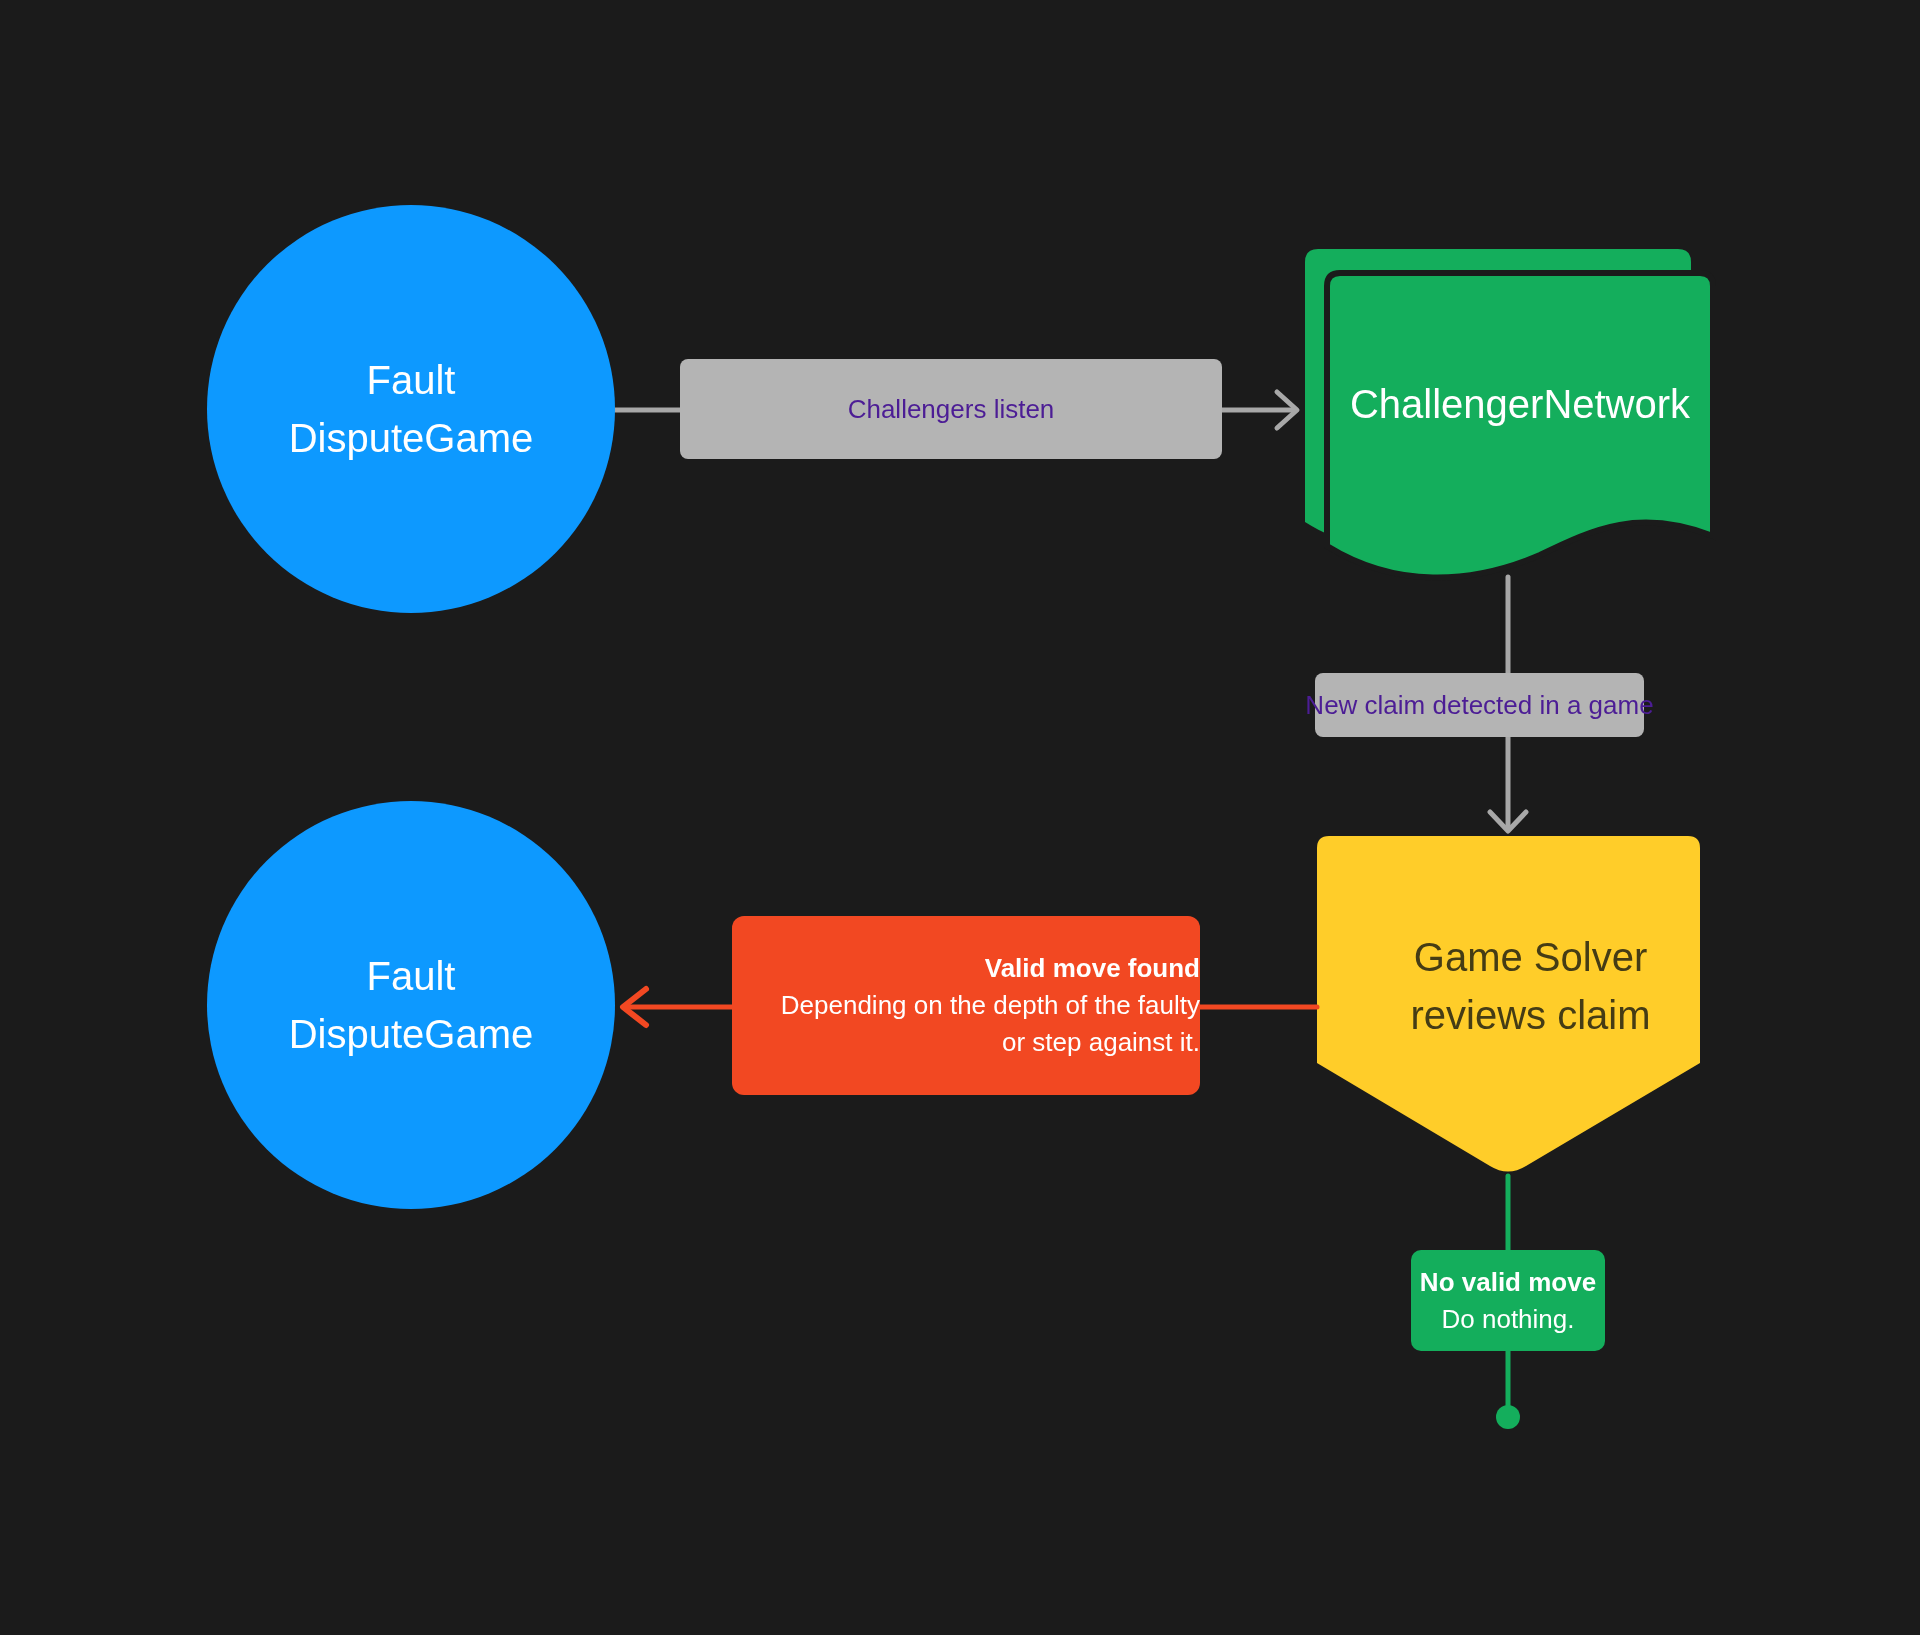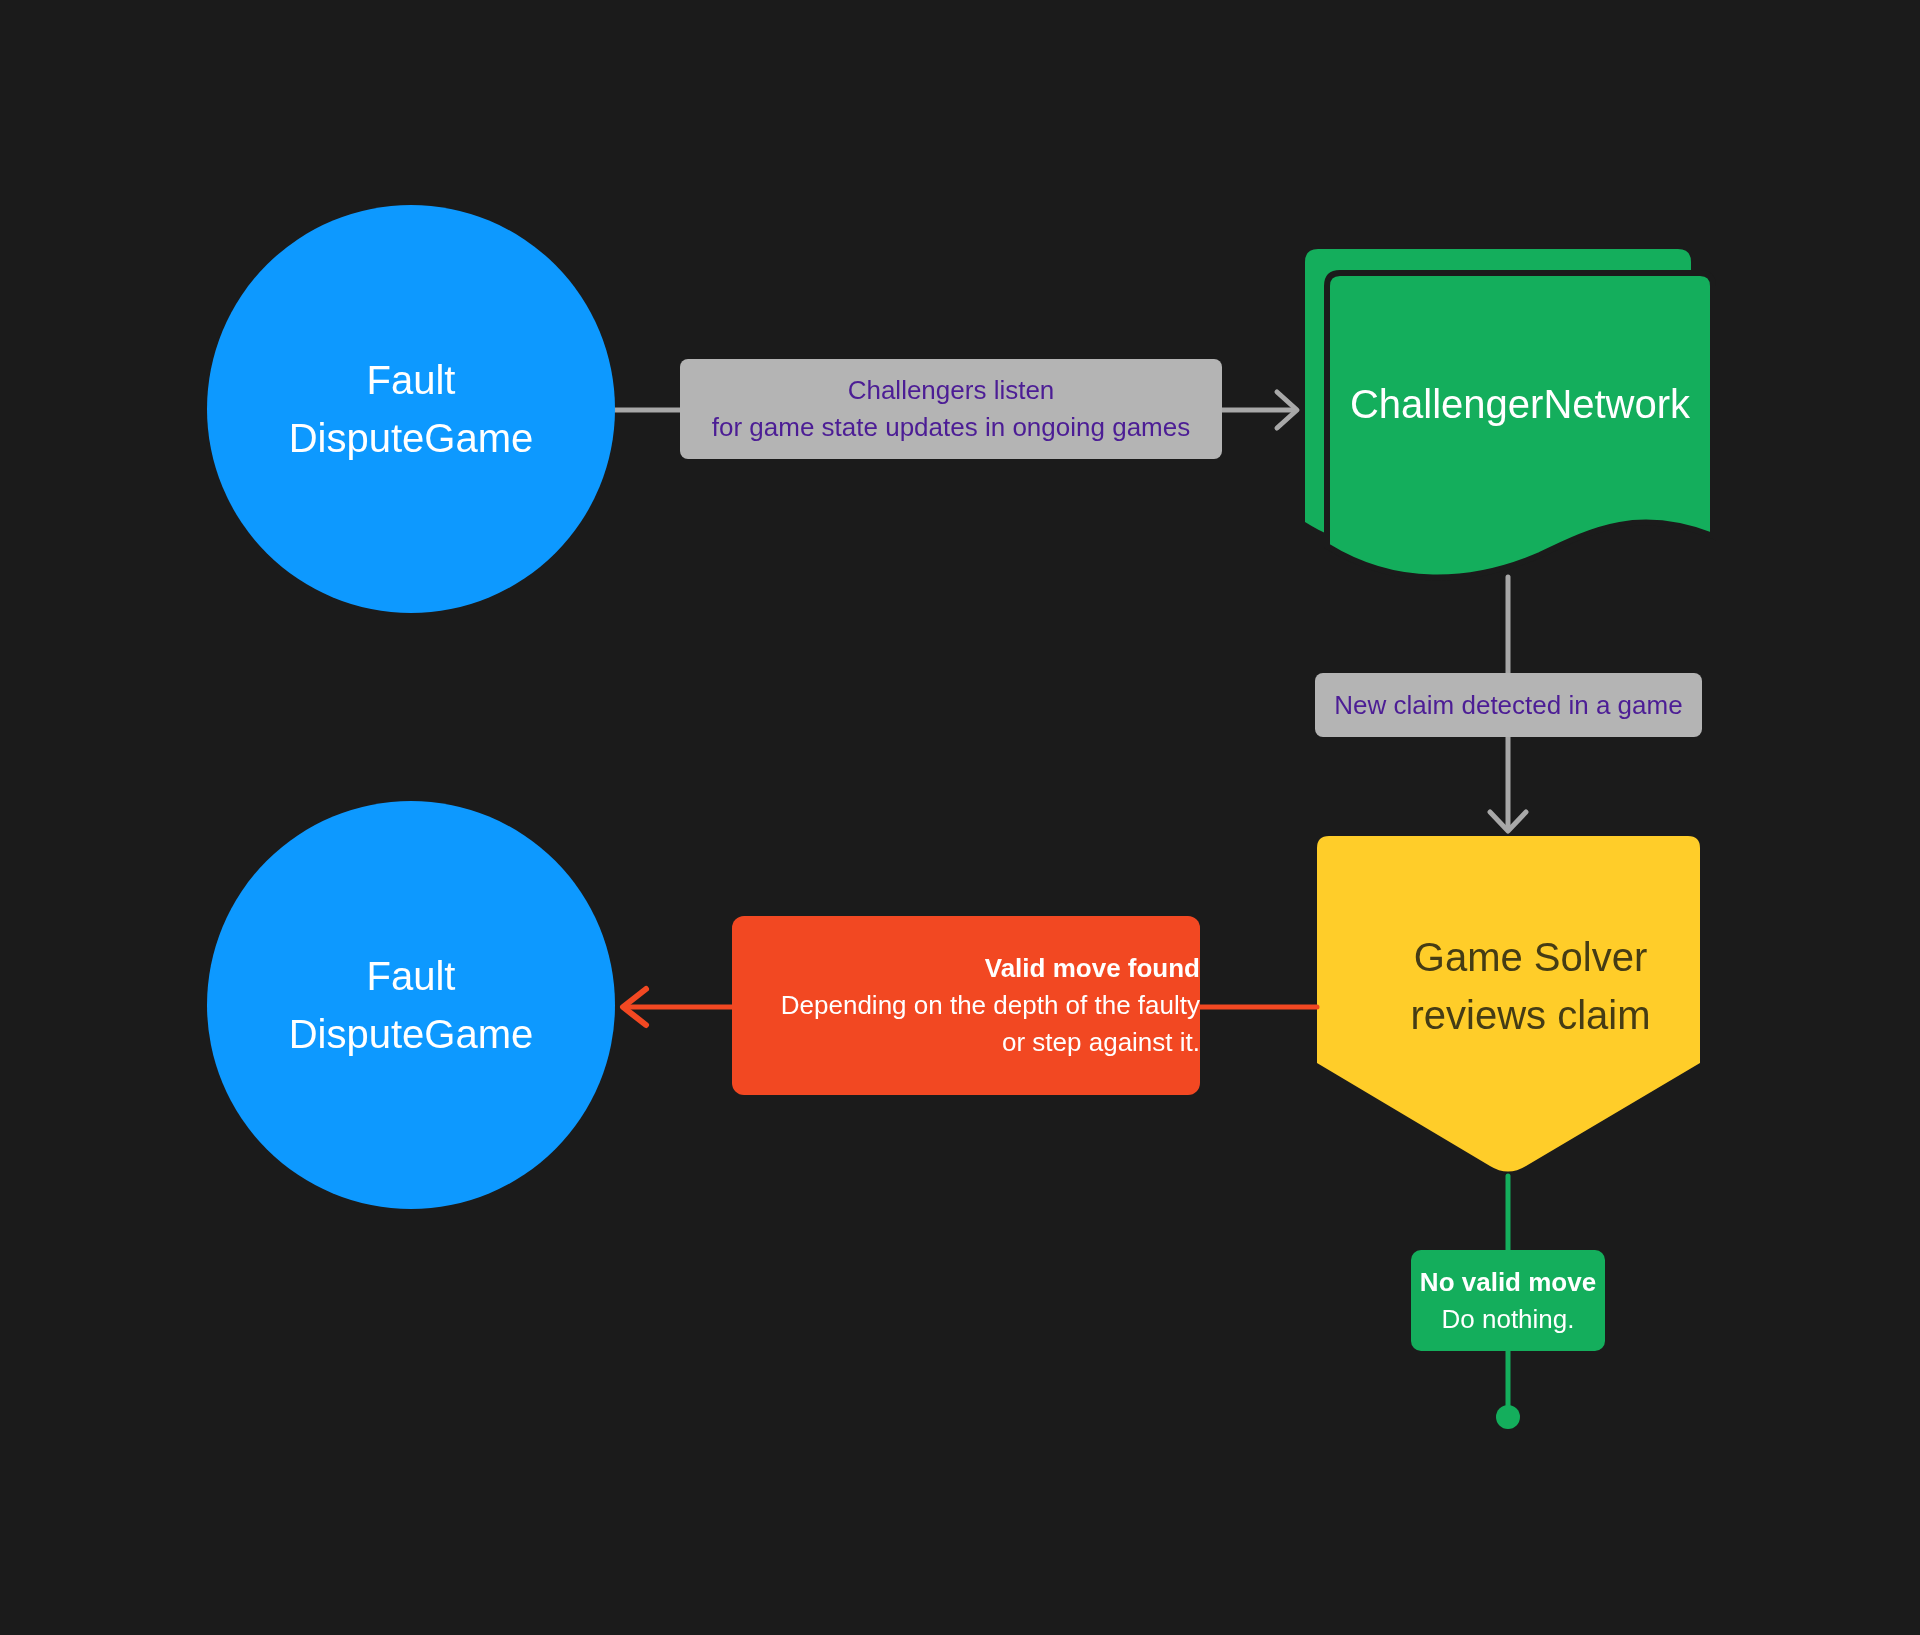--- a/index.html
+++ b/index.html
@@ -25,21 +25,21 @@
     left:1317px;top:836px;width:427px;height:300px;
     display:flex;flex-direction:column;align-items:center;justify-content:center;
     color:#453C15;font-size:40px;line-height:58px;text-align:center;
   }
   .gray-label{
     background:#B4B4B4;border-radius:8px;color:#4c1d95;
     display:flex;flex-direction:column;align-items:center;justify-content:center;
     font-size:26px;line-height:37px;text-align:center;white-space:nowrap;
   }
   .listen-label{left:680px;top:359px;width:542px;height:100px;}
-  .newclaim-label{left:1315px;top:673px;width:387px;height:64px;}
+  .newclaim-label{left:1315px;top:673px;width:329px;height:64px;}
   .red-box{
     left:732px;top:916px;width:468px;height:179px;
     background:#F24822;border-radius:12px;color:#FFFFFF;
     display:flex;flex-direction:column;align-items:flex-end;justify-content:center;
     font-size:26px;line-height:37px;text-align:center;white-space:nowrap;
   }
   .green-box{
     left:1411px;top:1250px;width:194px;height:101px;
     background:#14AE5C;border-radius:10px;color:#FFFFFF;
     display:flex;flex-direction:column;align-items:center;justify-content:center;
@@ -84,21 +84,20 @@
   <circle cx="1508" cy="1417" r="12" fill="#14AE5C"></circle>
 </svg>
 
 <div class="abs circle-node" style="left:207px;top:205px;">
   <div>Fault</div>
   <div>DisputeGame</div>
 </div>
 
 <div class="abs gray-label listen-label">
   <div>Challengers listen</div>
-  <div>for game state updates in ongoing games</div>
 </div>
 
 <div class="abs flag-text">
   <div>Challenger</div>
   <div>Network</div>
 </div>
 
 <div class="abs gray-label newclaim-label">
   <div>New claim detected in a game</div>
 </div>

